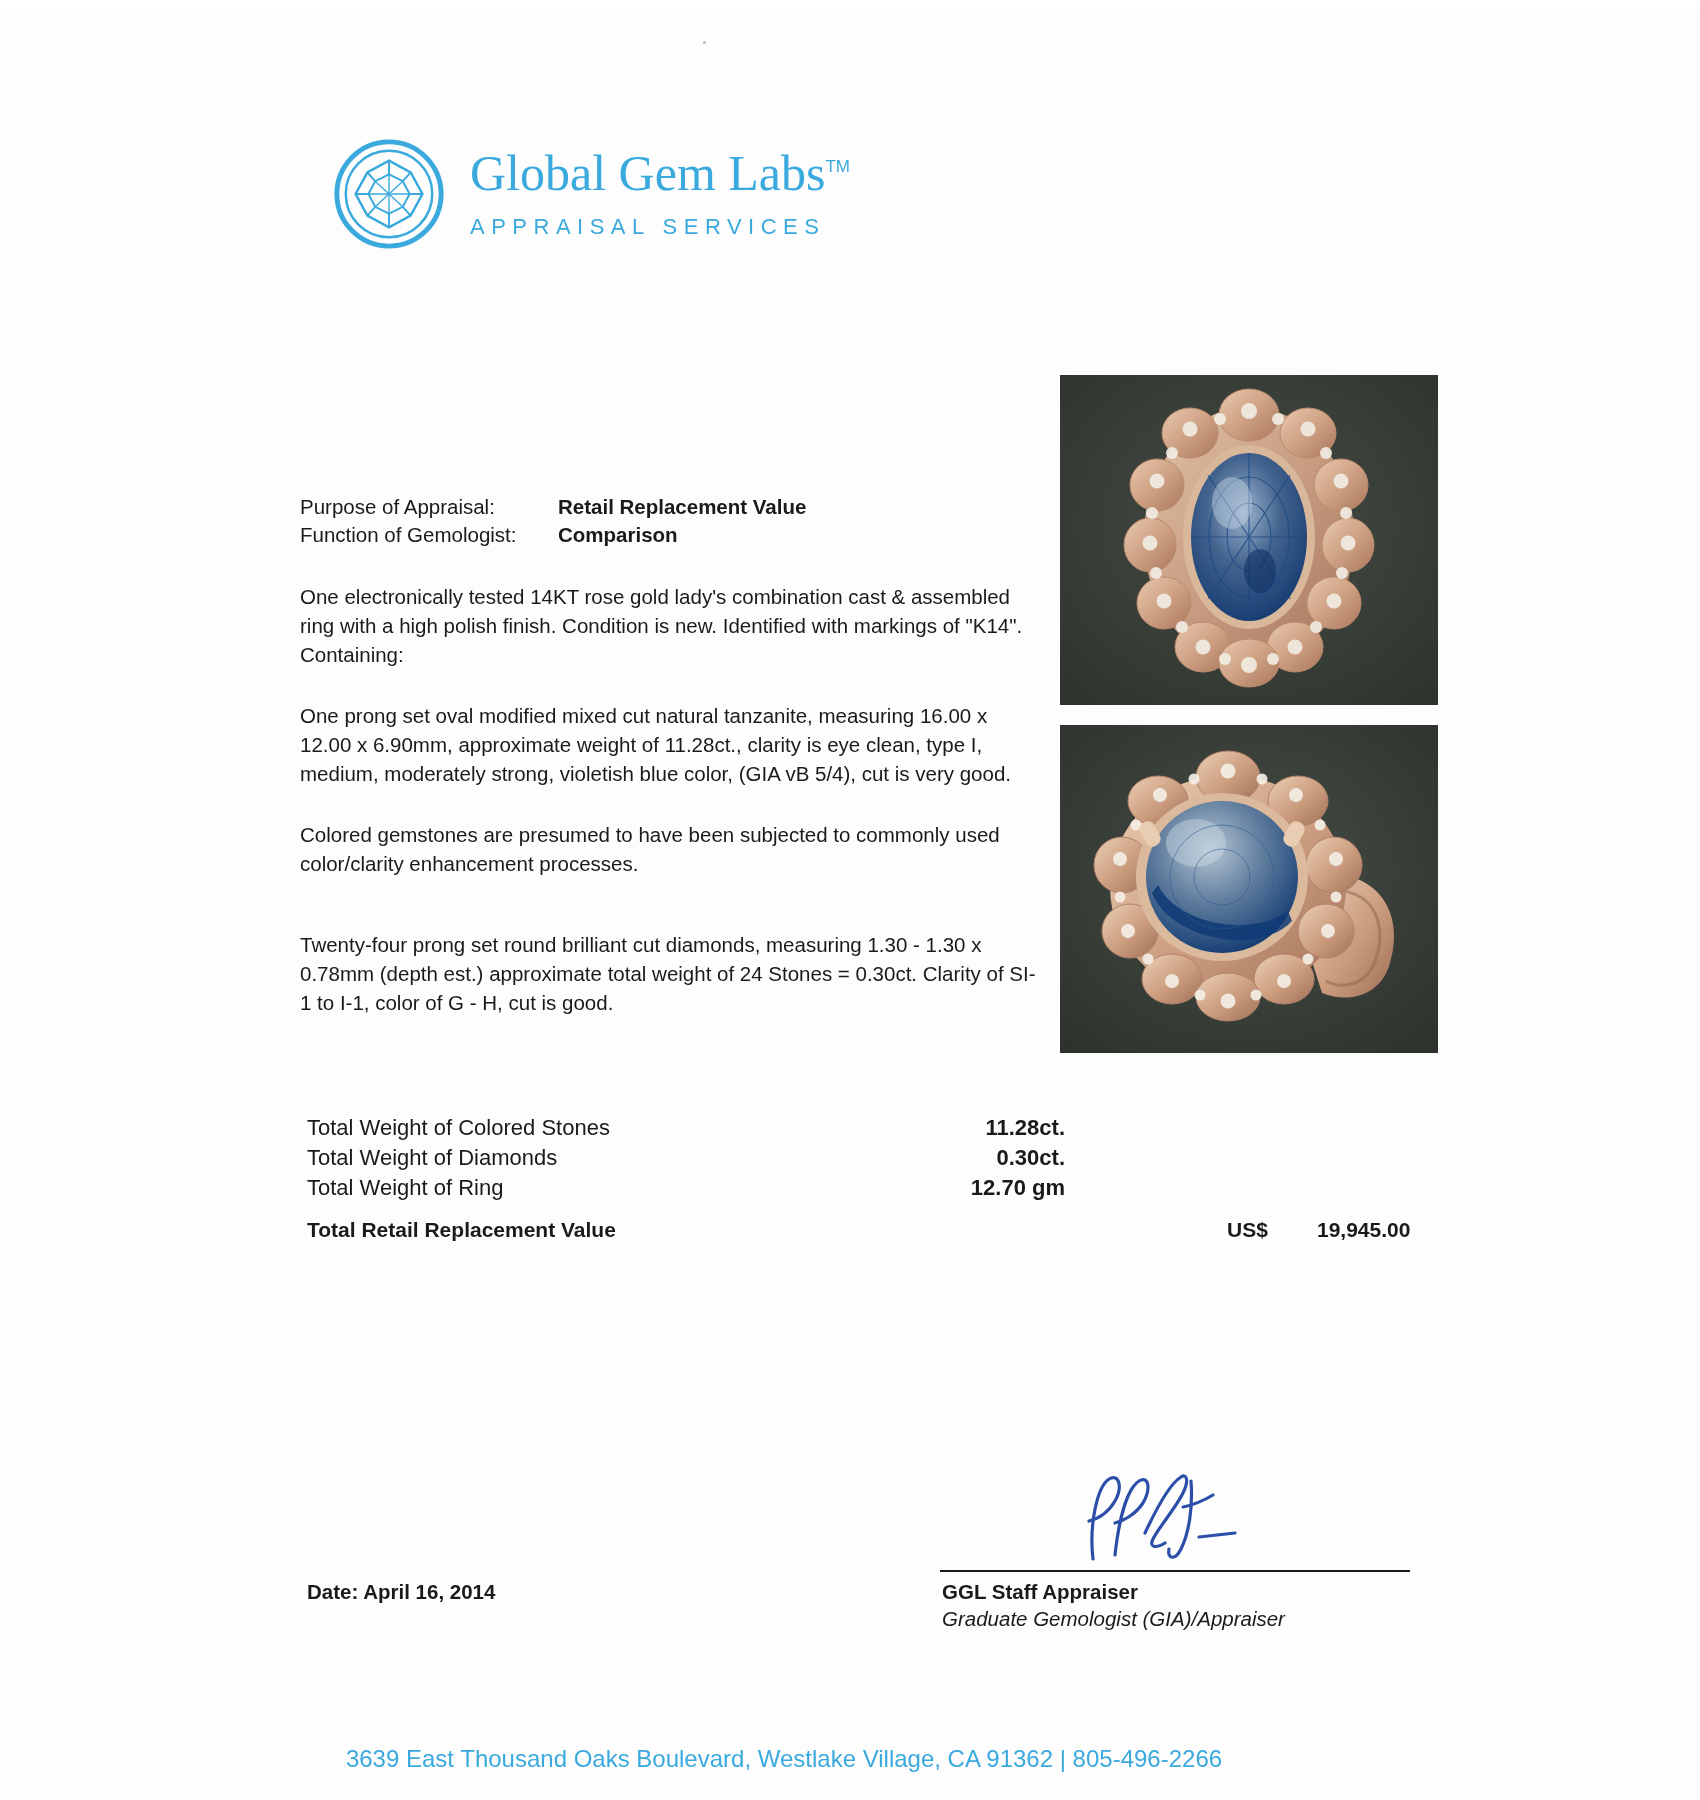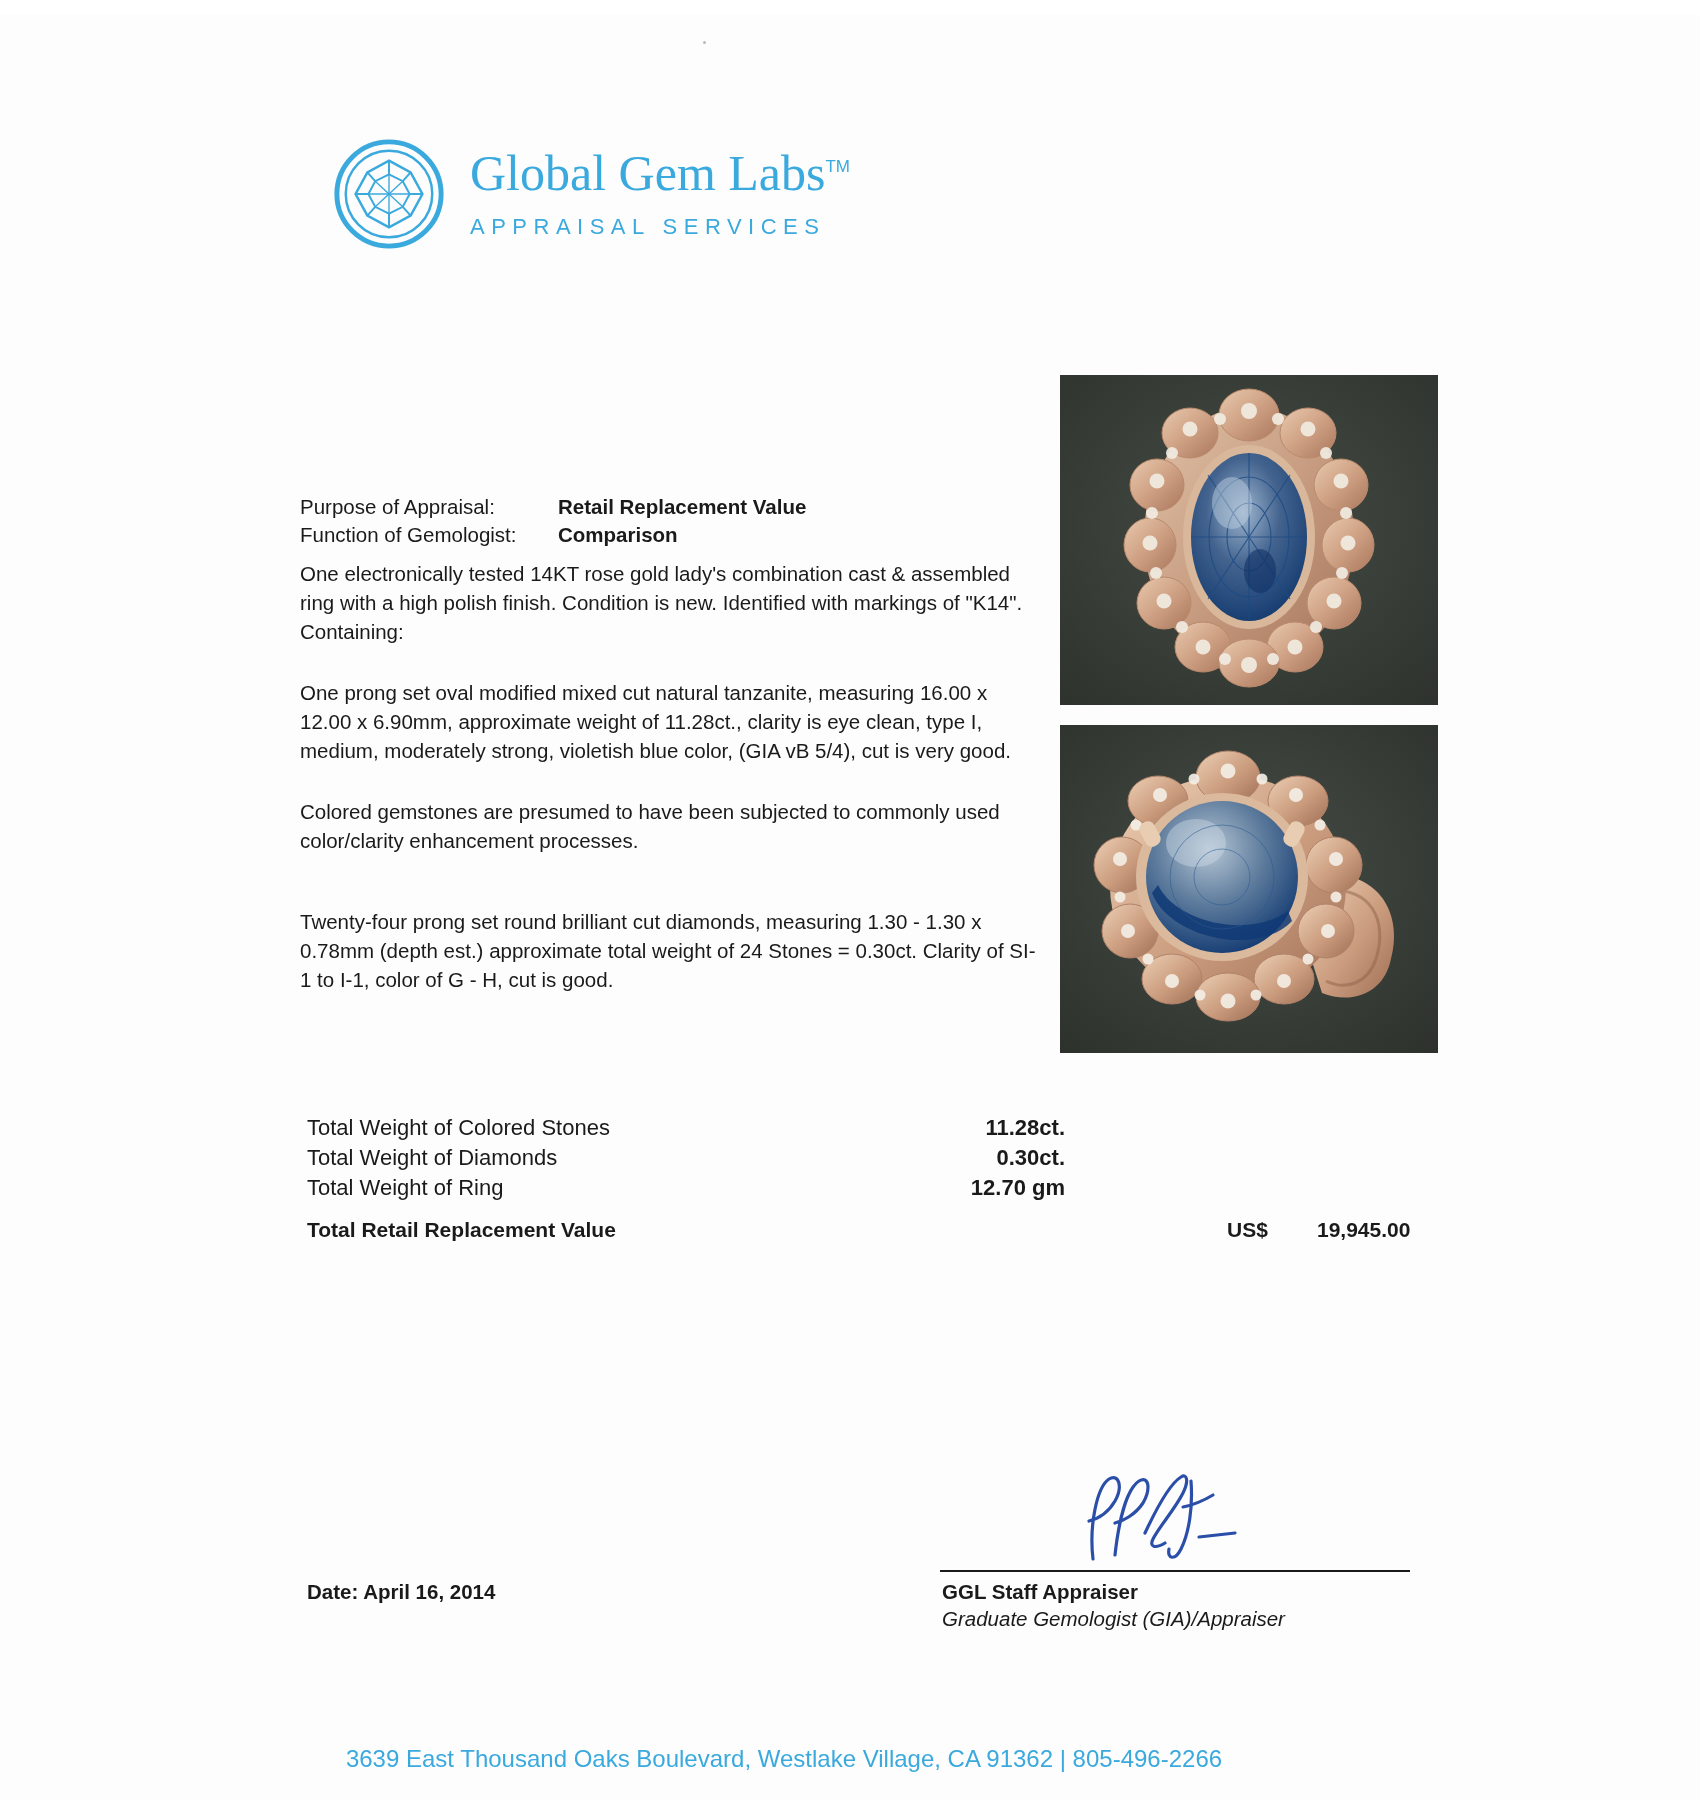--- a/index.html
+++ b/index.html
@@ -80,21 +80,21 @@
     width: 258px;
     flex: 0 0 258px;
     color: #1a1a1a;
   }
   .kv-value {
     font-weight: bold;
   }
   .para {
     font-size: 20.5px;
     line-height: 29px;
-    margin-top: 10px;
+    margin-top: 33px;
     color: #1a1a1a;
   }
   .para.tight {
     margin-top: 32px;
   }
   .para.big-gap {
     margin-top: 52px;
   }
 
   

